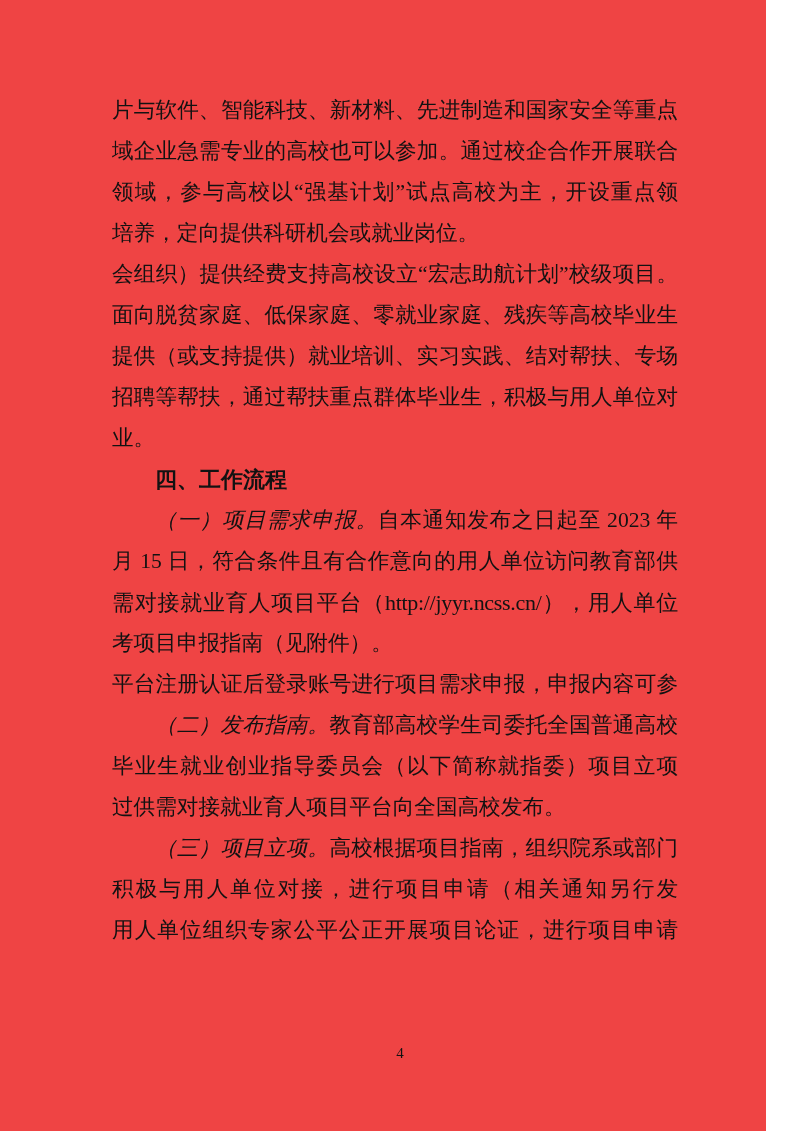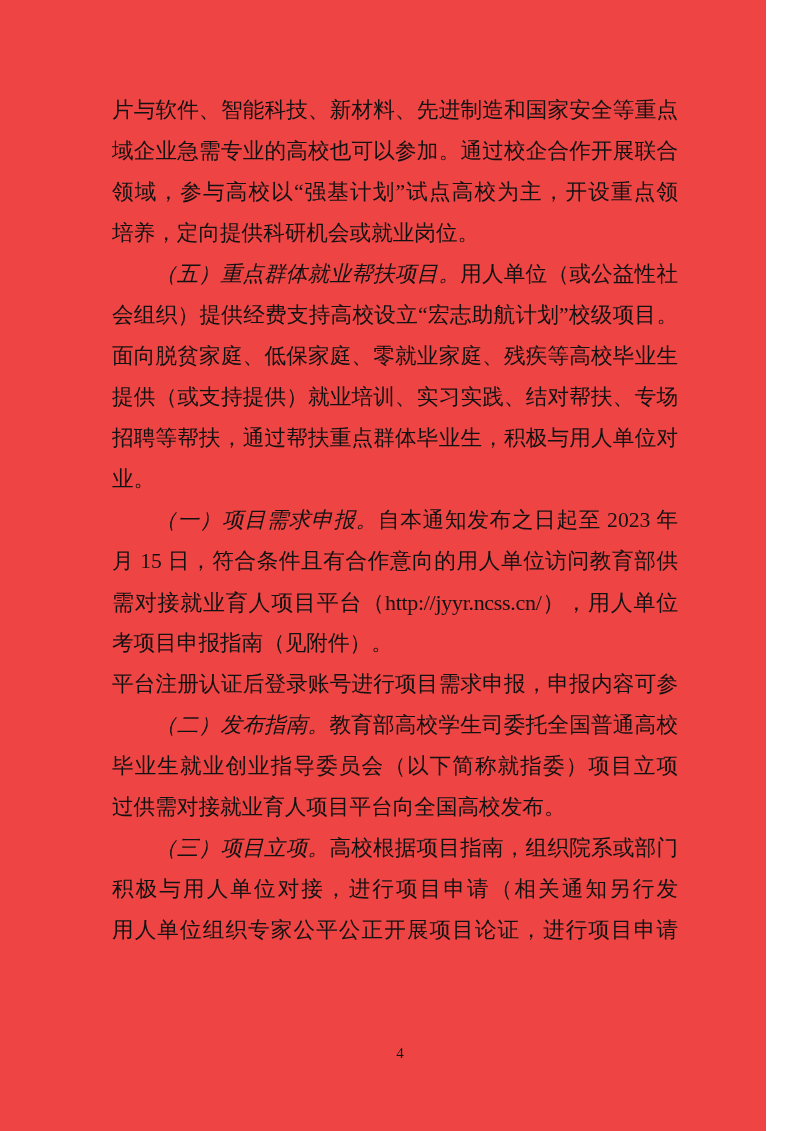--- a/index.html
+++ b/index.html
@@ -50,26 +50,26 @@
 </style>
 </head>
 <body>
 
 <div class="page">
   <div class="textblock">
     <div class="line">片与软件、智能科技、新材料、先进制造和国家安全等重点</div>
     <div class="line">域企业急需专业的高校也可以参加。通过校企合作开展联合</div>
     <div class="line">领域，参与高校以“强基计划”试点高校为主，开设重点领</div>
     <div class="line last">培养，定向提供科研机会或就业岗位。</div>
-    <div class="line first"><span class="lead">（五）重点群体就业帮扶项目。</span><span>用人单位（或公益性社</span></div>
     <div class="line">会组织）提供经费支持高校设立“宏志助航计划”校级项目。</div>
     <div class="line">面向脱贫家庭、低保家庭、零就业家庭、残疾等高校毕业生</div>
     <div class="line">提供（或支持提供）就业培训、实习实践、结对帮扶、专场</div>
     <div class="line">招聘等帮扶，通过帮扶重点群体毕业生，积极与用人单位对接</div>
     <div class="line last">业。</div>
+    <div class="line heading">四、工作流程</div>
     <div class="line first"><span class="lead">（一）项目需求申报。</span><span>自本通知发布之日起至 2023 年 9</span></div>
     <div class="line">月 15 日，符合条件且有合作意向的用人单位访问教育部供</div>
     <div class="line squeeze">需对接就业育人项目平台（http://jyyr.ncss.cn/），用人单位在</div>
     <div class="line last">考项目申报指南（见附件）。</div>
     <div class="line">平台注册认证后登录账号进行项目需求申报，申报内容可参</div>
     <div class="line first"><span class="lead">（二）发布指南。</span><span>教育部高校学生司委托全国普通高校</span></div>
     <div class="line">毕业生就业创业指导委员会（以下简称就指委）项目立项</div>
     <div class="line last">过供需对接就业育人项目平台向全国高校发布。</div>
     <div class="line first"><span class="lead">（三）项目立项。</span><span>高校根据项目指南，组织院系或部门</span></div>
     <div class="line">积极与用人单位对接，进行项目申请（相关通知另行发布）。</div>

